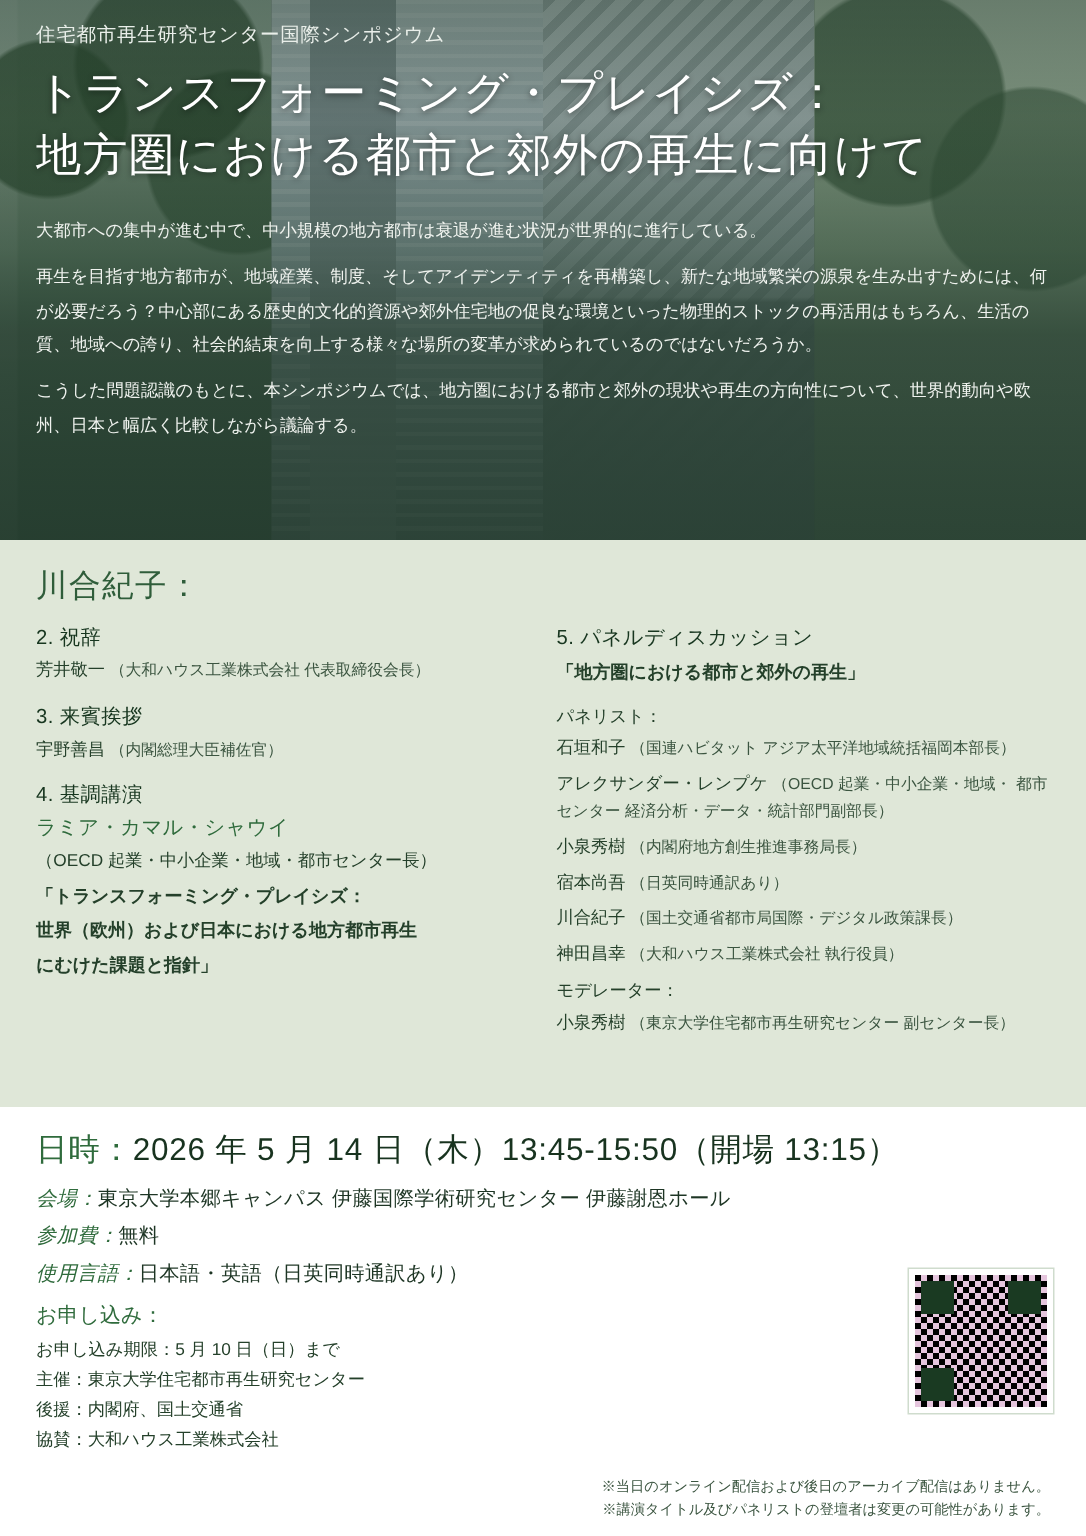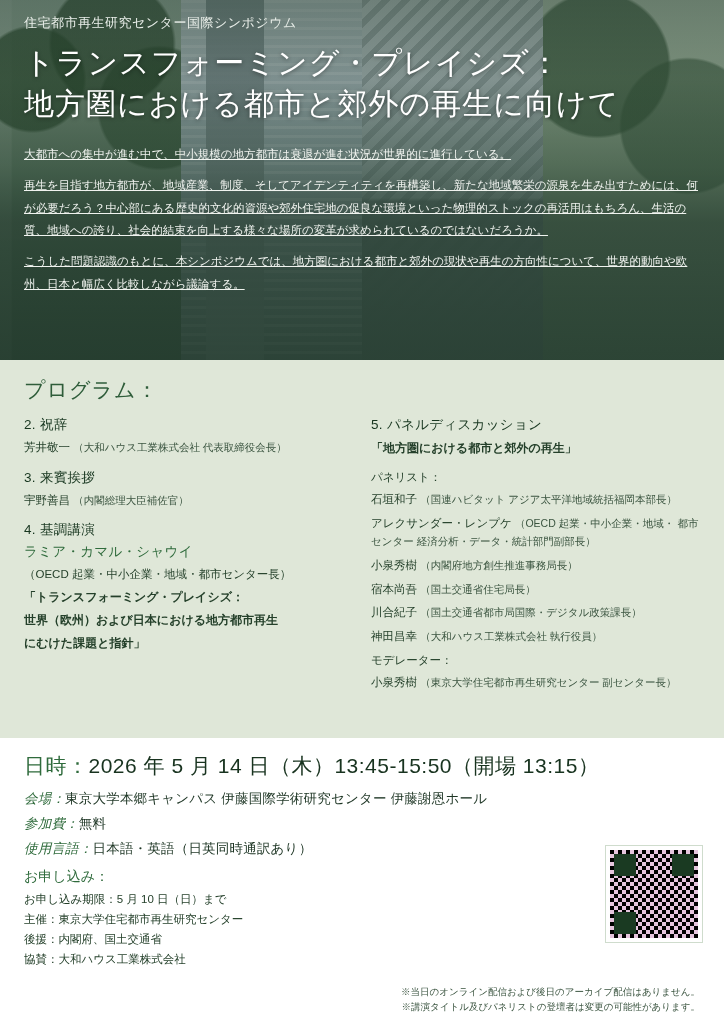--- a/index.html
+++ b/index.html
@@ -96,21 +96,20 @@
     font-weight: 400;
     text-shadow: 0 1px 4px rgba(0,0,0,.45);
   }
   .hero-body {
     position: relative;
     margin-top: 18px;
     padding: 0 24px;
     color: #f0f3ef;
     font-size: 11.5px;
     line-height: 1.95;
-    text-decoration: underline;
   }
   .hero-body p { margin-bottom: 9px; }
 
   
   .program {
     background: #dfe7d8;
     padding: 16px 24px 18px 24px;
     height: 378px;
   }
   .program-title {
@@ -215,21 +214,21 @@
     </div>
 
     <div class="hero-body">
       <p>大都市への集中が進む中で、中小規模の地方都市は衰退が進む状況が世界的に進行している。</p>
       <p>再生を目指す地方都市が、地域産業、制度、そしてアイデンティティを再構築し、新たな地域繁栄の源泉を生み出すためには、何が必要だろう？中心部にある歴史的文化的資源や郊外住宅地の促良な環境といった物理的ストックの再活用はもちろん、生活の質、地域への誇り、社会的結束を向上する様々な場所の変革が求められているのではないだろうか。</p>
       <p>こうした問題認識のもとに、本シンポジウムでは、地方圏における都市と郊外の現状や再生の方向性について、世界的動向や欧州、日本と幅広く比較しながら議論する。</p>
     </div>
   </div>
 
   <div class="program">
-    <div class="program-title">プログラム：</div>
+    <div class="program-title">川合紀子：</div>
 
     <div class="cols">
 
       <div class="col">
 
 
         <div class="item">
           <div class="item-head">2. 祝辞</div>
           <div class="speaker">
             <span>芳井敬一</span>
@@ -273,21 +272,21 @@
           <span>アレクサンダー・レンプケ</span>
           <span class="aff">（OECD 起業・中小企業・地域・</span>
           <span class="aff">都市センター 経済分析・データ・統計部門副部長）</span>
         </div>
         <div class="panelist">
           <span>小泉秀樹</span>
           <span class="aff">（内閣府地方創生推進事務局長）</span>
         </div>
         <div class="panelist">
           <span>宿本尚吾</span>
-          <span class="aff">（国土交通省住宅局長）</span>
+          <span class="aff">（日英同時通訳あり）</span>
         </div>
         <div class="panelist">
           <span>川合紀子</span>
           <span class="aff">（国土交通省都市局国際・デジタル政策課長）</span>
         </div>
         <div class="panelist">
           <span>神田昌幸</span>
           <span class="aff">（大和ハウス工業株式会社 執行役員）</span>
         </div>
 

